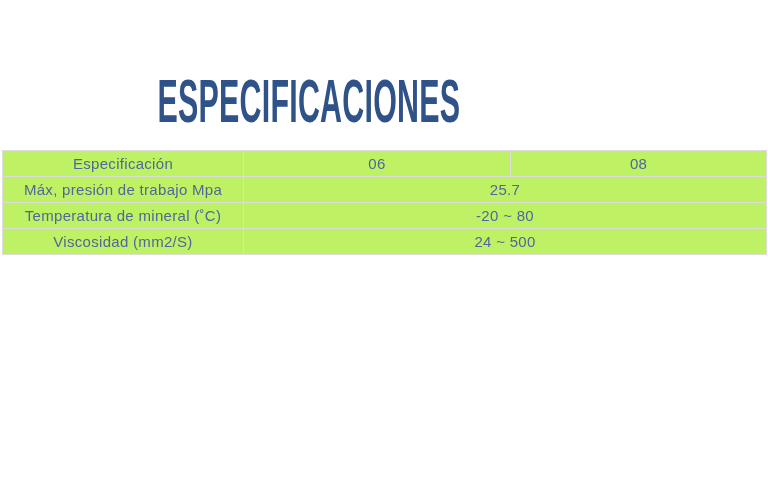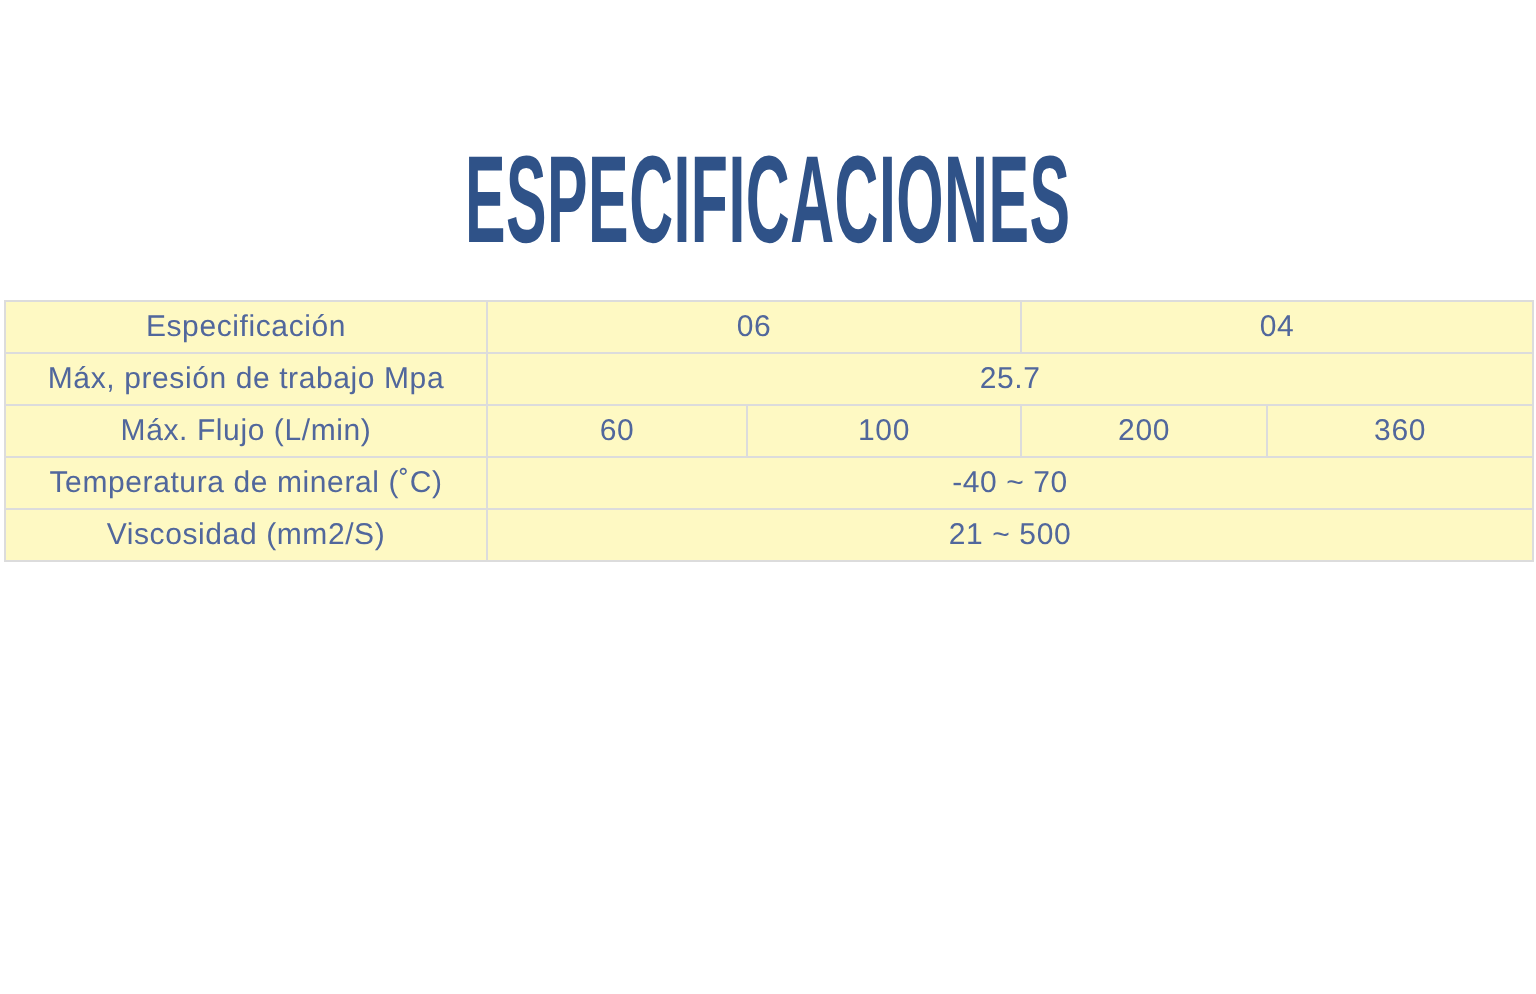--- a/index.html
+++ b/index.html
@@ -18,21 +18,21 @@
   }
   .page {
     position: relative;
     width: 768px;
     height: 497px;
     background: var(--page-bg);
   }
   .title-wrap {
     margin-top: 72px;
     height: 58px;
-    text-align: center;
+    text-align: left;
     white-space: nowrap;
   }
   .title-text {
     display: inline-block;
     font-size: 62px;
     line-height: 58px;
     font-weight: bold;
     color: var(--title-color);
     transform: scaleX(0.49);
     transform-origin: 50% 50%;
@@ -46,21 +46,21 @@
   }
   table.spec td {
     border: 1.5px solid var(--border-color);
     height: 26px;
     padding: 0 16px;
     text-align: center;
     vertical-align: middle;
     font-size: 15px;
     letter-spacing: 0.3px;
     color: var(--text-color);
-    background: #fef9c3;
+    background: #bef264;
     white-space: nowrap;
     overflow: hidden;
   }
 </style>
 </head>
 <body>
 
 <div class="page">
 
   <div class="title-wrap">
@@ -72,37 +72,30 @@
         <col style="width: 241px;">
         <col style="width: 130px;">
         <col style="width: 137px;">
         <col style="width: 123px;">
         <col style="width: 133px;">
       </colgroup>
     <tbody>
         <tr>
           <td>Especificación</td>
           <td colspan="2">06</td>
-          <td colspan="2">04</td>
+          <td colspan="2">08</td>
         </tr>
         <tr>
           <td>Máx, presión de trabajo Mpa</td>
           <td colspan="4">25.7</td>
         </tr>
         <tr>
-          <td>Máx. Flujo (L/min)</td>
-          <td colspan="1">60</td>
-          <td colspan="1">100</td>
-          <td colspan="1">200</td>
-          <td colspan="1">360</td>
-        </tr>
-        <tr>
           <td>Temperatura de mineral (˚C)</td>
-          <td colspan="4">-40 ~ 70</td>
+          <td colspan="4">-20 ~ 80</td>
         </tr>
         <tr>
           <td>Viscosidad (mm2/S)</td>
-          <td colspan="4">21 ~ 500</td>
+          <td colspan="4">24 ~ 500</td>
         </tr>
       </tbody>
   </table>
 
 </div>
 
 </body></html>

